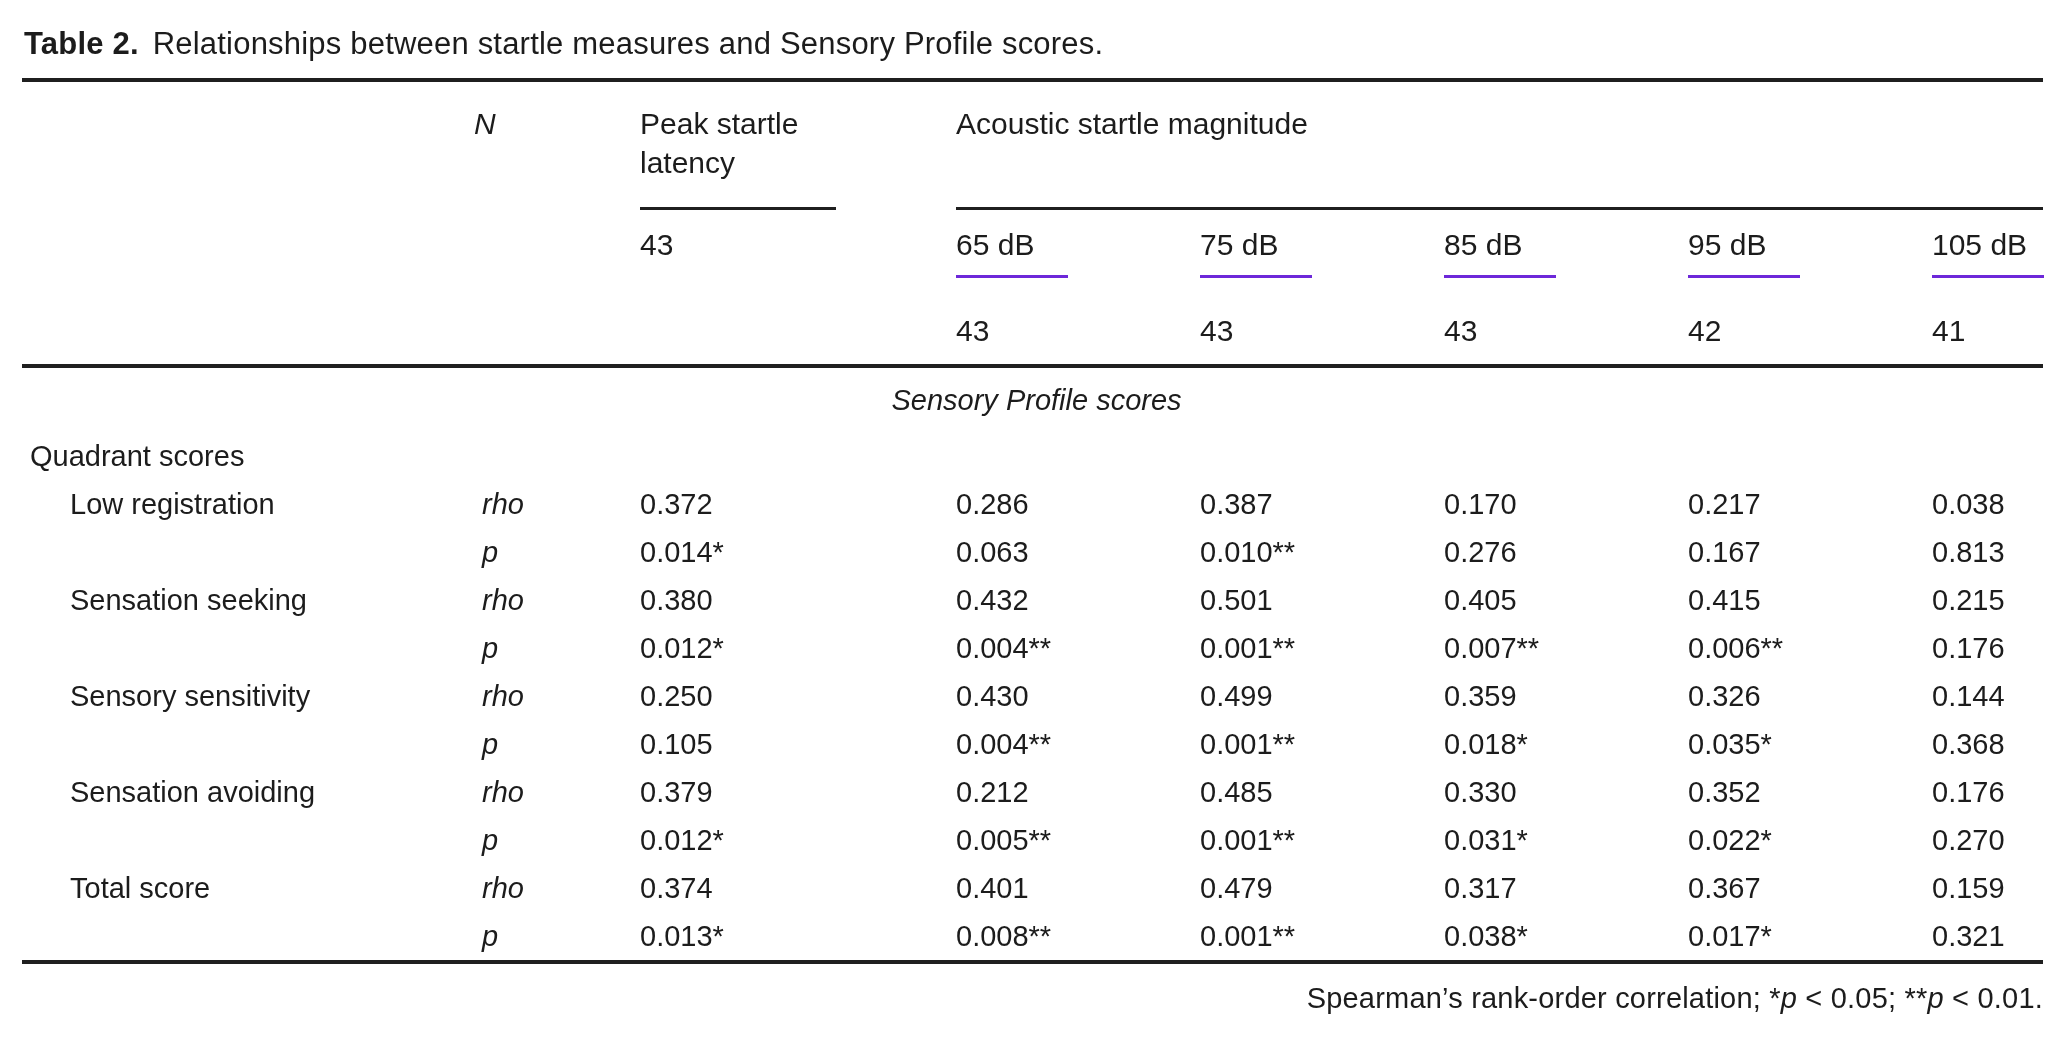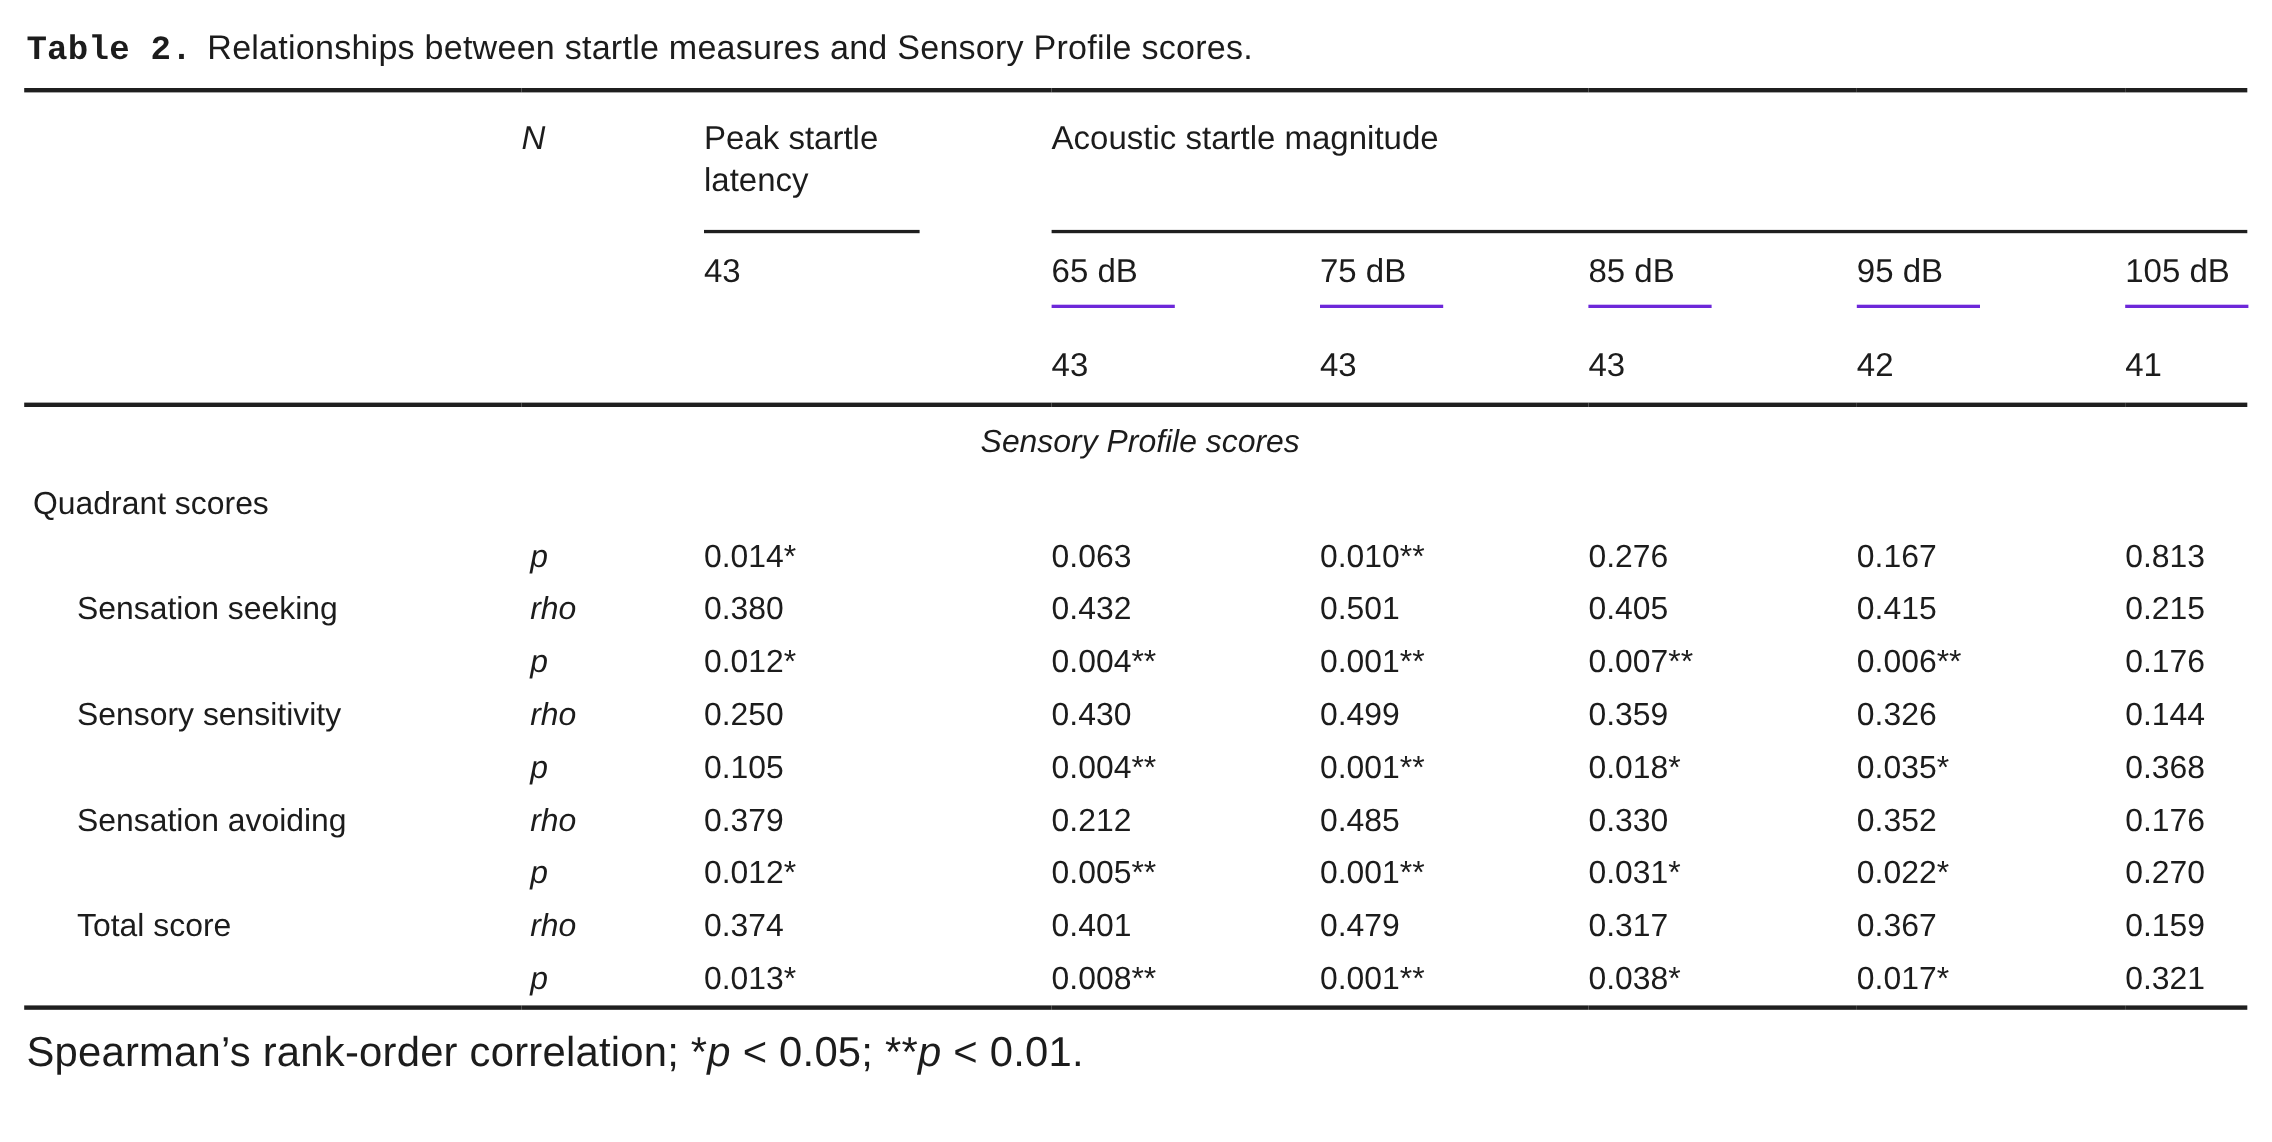--- a/index.html
+++ b/index.html
@@ -4,21 +4,21 @@
 <style>
   html,body{margin:0;padding:0;background:#ffffff;}
   body{
     width:2065px;height:1038px;overflow:hidden;
     font-family:"Liberation Sans", sans-serif;
     color:#1c1c1c;
     -webkit-font-smoothing:antialiased;
   }
   .page{padding:10px 22px 0 22px;}
   .title{font-size:31px;margin:16px 0 16px 2px;letter-spacing:0.2px;}
-  .title .t-label{font-weight:bold;margin-right:14px;font-family:Liberation Mono, monospace;}
+  .title .t-label{font-weight:bold;margin-right:14px;}
   .it{font-style:italic;}
 
   table{
     width:2021px;border-collapse:collapse;table-layout:fixed;
     border-top:4px solid #1f1f1f;border-bottom:4px solid #1f1f1f;
   }
   col.c-label{width:452px;} col.c-stat{width:166px;} col.c-peak{width:316px;}
   col.c-db{width:244px;} col.c-db-last{width:111px;}
 
   th,td{
@@ -46,21 +46,21 @@
   tr.hdr-bot .plain{display:inline-block;padding-top:16px;}
 
   tbody tr{height:48px;}
   tbody td{line-height:48px;white-space:nowrap;}
   tbody tr.first-row{height:56px;}
   tbody tr.first-row td{line-height:64px;text-align:center;}
   td.section{padding-left:8px;}
   td.rowlabel{padding-left:48px;}
   td.stat{padding-left:8px;}
 
-  .footnote{font-size:38px;margin:18px 0 0 2px;letter-spacing:0.2px;}
+  .footnote{font-size:29px;margin:18px 0 0 2px;letter-spacing:0.2px;text-align:right;}
 </style>
 </head>
 <body>
 
 <div class="page">
 
   <div class="title">
     <span class="t-label">Table 2.</span><span>Relationships between startle measures and Sensory Profile scores.</span>
   </div>
 
@@ -118,20 +118,30 @@
       </tr>
     </thead>
     <tbody>
         <tr class="first-row">
           <td colspan="8" class="section it">Sensory Profile scores</td>
         </tr>
         <tr>
           <td colspan="8" class="section">Quadrant scores</td>
         </tr>
         <tr>
+          <td class="rowlabel">Low registration</td>
+          <td class="stat it">rho</td>
+          <td class="val">0.372</td>
+          <td class="val">0.286</td>
+          <td class="val">0.387</td>
+          <td class="val">0.170</td>
+          <td class="val">0.217</td>
+          <td class="val">0.038</td>
+        </tr>
+        <tr>
           <td class="rowlabel"></td>
           <td class="stat it">p</td>
           <td class="val">0.014*</td>
           <td class="val">0.063</td>
           <td class="val">0.010**</td>
           <td class="val">0.276</td>
           <td class="val">0.167</td>
           <td class="val">0.813</td>
         </tr>
         <tr>

